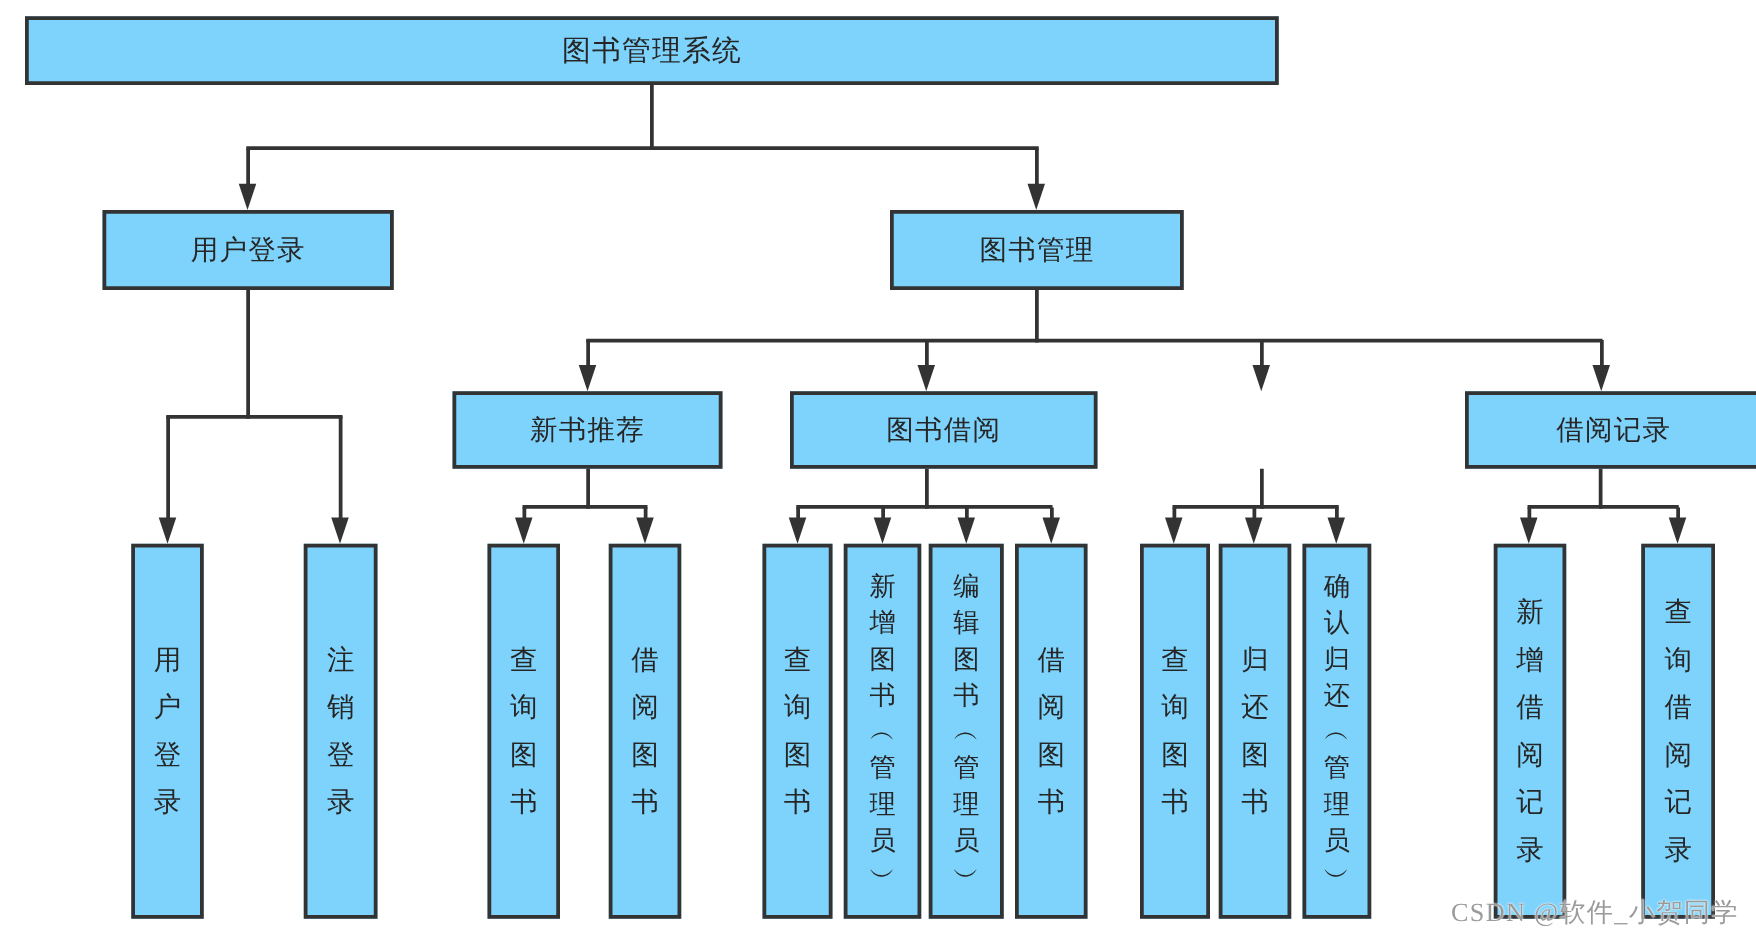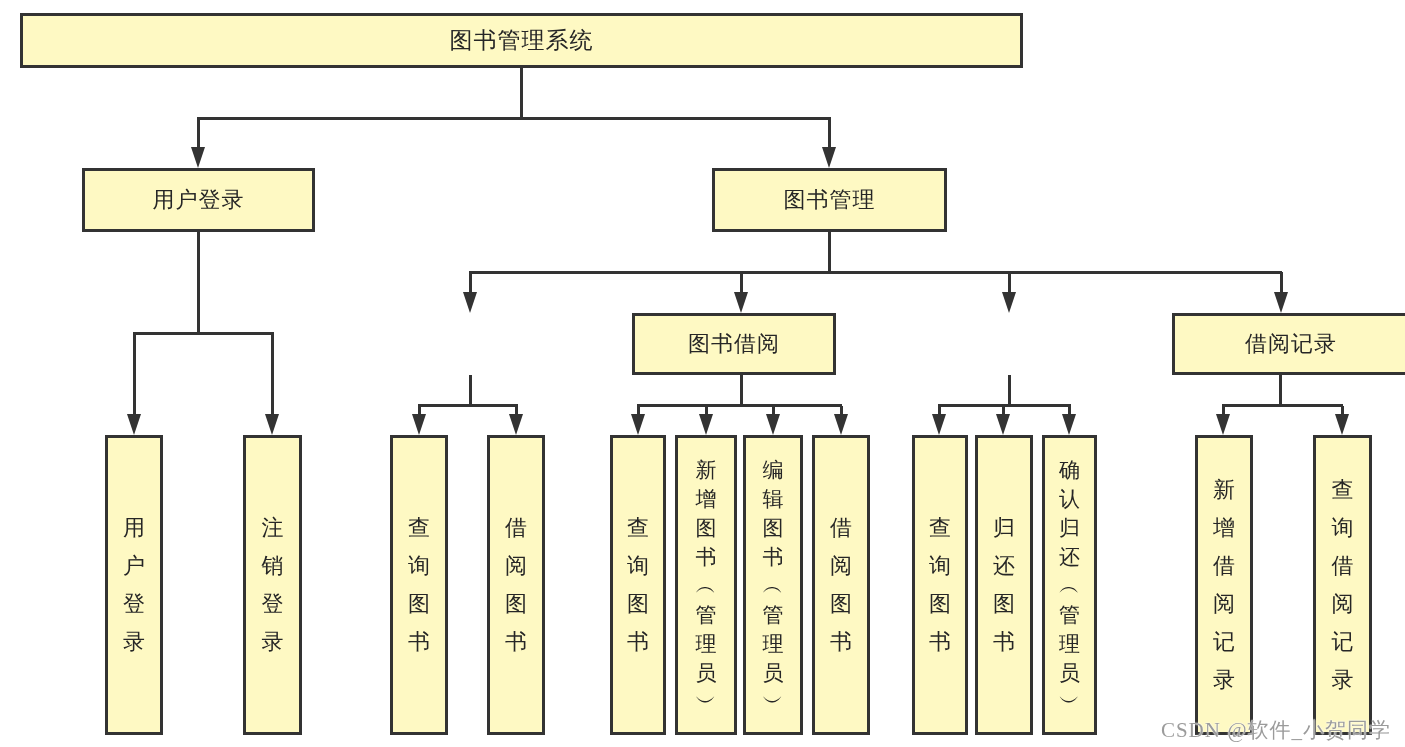--- a/index.html
+++ b/index.html
@@ -7,21 +7,21 @@
     background:#ffffff;
     font-family:"Liberation Sans","DejaVu Sans",sans-serif;
     --line:#333333; --text:#262626; --watermark:#9b9b9b; --background:#ffffff;
   }
   .canvas{
     position:relative; width:1405px; height:747px;
     background:var(--background); overflow:hidden;
   }
   .node{
     position:absolute; box-sizing:border-box;
-    border:3px solid var(--line); background:#fef9c3;
+    border:3px solid var(--line); background:#7dd3fc;
     display:flex; align-items:center; justify-content:center;
     color:var(--text); font-size:22px; letter-spacing:1px;
   }
   .node.title{font-size:23px;}
   .vl{position:absolute; width:3px; background:var(--line);}
   .hl{position:absolute; height:3px; background:var(--line);}
   .arrow{
     position:absolute; width:0; height:0;
     border-left:7px solid transparent; border-right:7px solid transparent;
     border-top:21px solid var(--line);
@@ -47,21 +47,24 @@
     <span>图书管理系统</span>
   </div>
 
   <div class="node" style="left:712px;top:168px;width:235px;height:64px;">
     <span>图书管理</span>
   </div>
   <div class="node" style="left:82px;top:168px;width:233px;height:64px;">
     <span>用户登录</span>
   </div>
 
-  <div class="node" style="left:632px;top:313px;width:204px;height:62px;">
+  <div class="node" style="left:362px;top:313px;width:216px;height:62px;">
+    <span>新书推荐</span>
+  </div>
+  <div class="node" style="left:632px;top:313px;width:246px;height:62px;">
     <span>图书借阅</span>
   </div>
   <div class="node" style="left:1172px;top:313px;width:238px;height:62px;">
     <span>借阅记录</span>
   </div>
 
   <div class="node vert" style="left:105px;top:435px;width:58px;height:300px;">
       <div>用</div>
       <div>户</div>
       <div>登</div>

